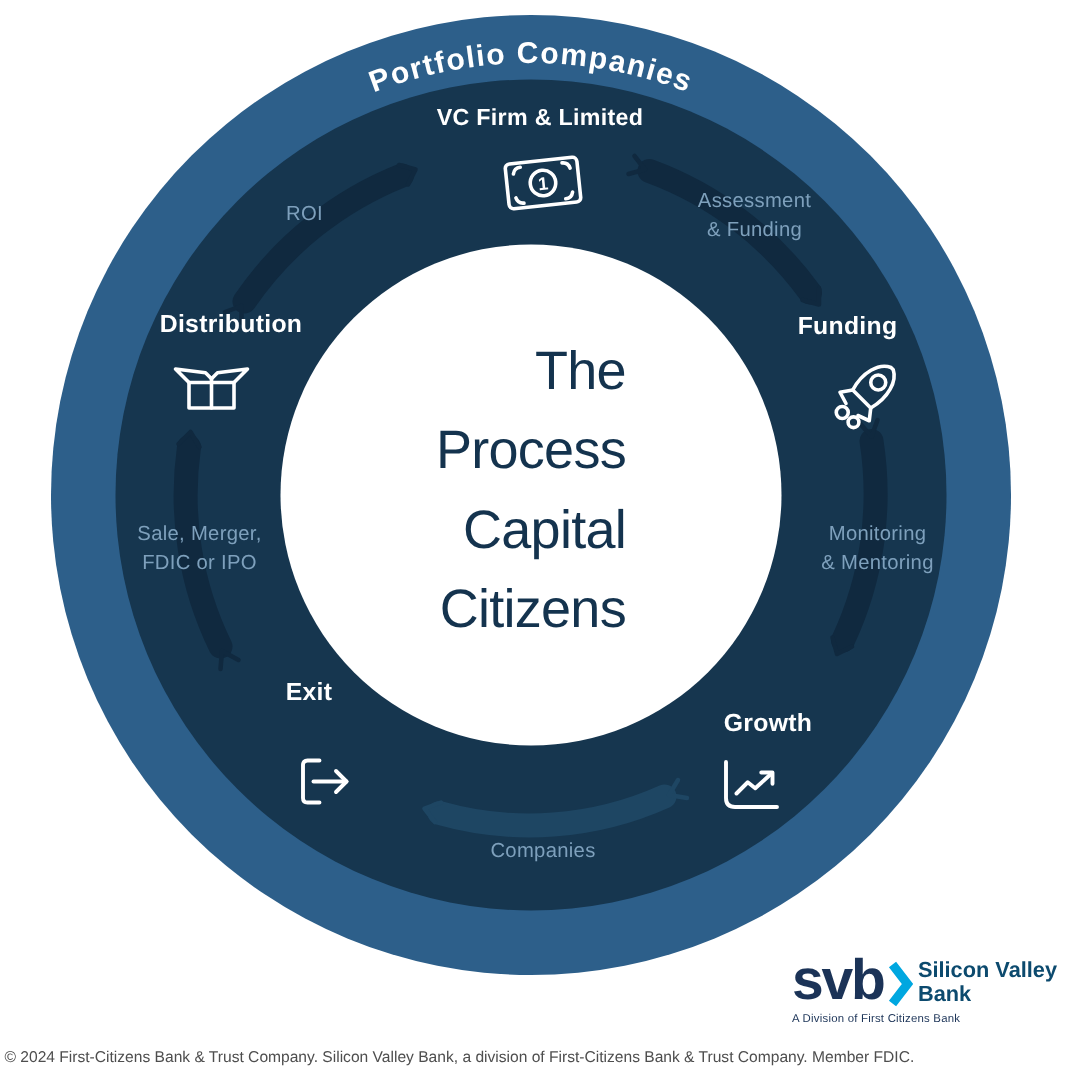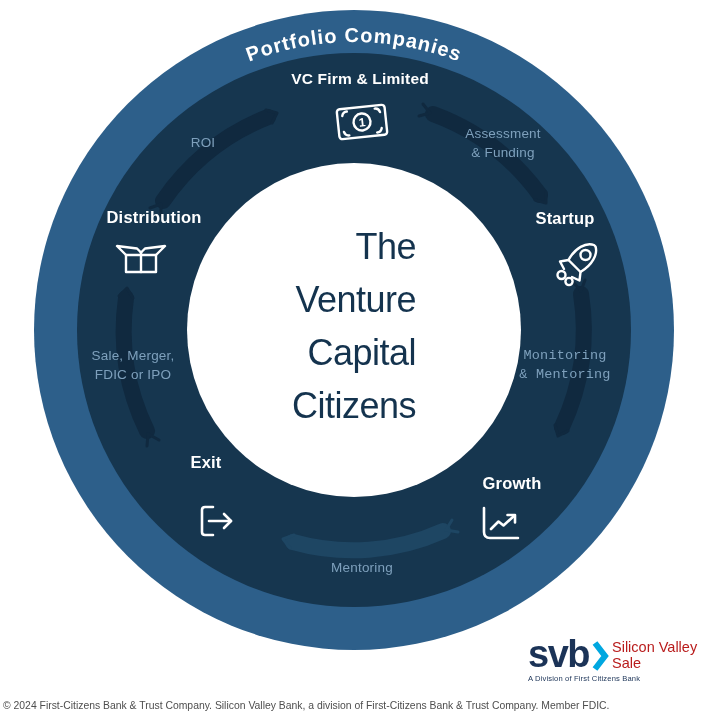--- a/index.html
+++ b/index.html
@@ -25,21 +25,21 @@
   }
   .icon svg{display:block;}
   
   #logo{position:absolute;left:528px;top:638px;width:190px;}
   #logo .row{display:flex;align-items:flex-start;}
   #logo .mark{
     color:#1B3357;font-weight:700;font-size:38px;line-height:32px;
     letter-spacing:-1.5px;
   }
   #logo .chev{margin:2px 3px 0 3px;}
-  #logo .brand{color:#b91c1c;font-weight:400;font-size:14.5px;line-height:15.5px;margin-top:2px;}
+  #logo .brand{color:#0c4a6e;font-weight:700;font-size:14.5px;line-height:15.5px;margin-top:2px;}
   #logo .tagline{
     color:#1B3357;font-weight:400;font-size:7.6px;letter-spacing:.15px;margin-top:2px;
   }
   #footer{
     position:absolute;left:3px;top:700px;width:716px;
     color:#4E4E4E;font-size:10.4px;letter-spacing:0;white-space:nowrap;
   }
 </style>
 </head>
 <body>
@@ -77,21 +77,21 @@
     <circle cx="354" cy="330" r="167" fill="#FFFFFF"></circle>
 
     <path id="topTextArc" d="M104.6,186 A288,288 0 0 1 603.4,186" fill="none"></path>
     <text font-size="20" font-weight="700" letter-spacing="1" fill="#FFFFFF">
       <textPath href="#topTextArc" startOffset="50%" text-anchor="middle">Portfolio Companies</textPath>
     </text>
   </svg>
 
   <div class="abs title" style="left:354px;top:326px;">
     <div>The</div>
-    <div>Venture</div>
+    <div>Process</div>
     <div>Capital</div>
     <div>Citizens</div>
   </div>
 
   <div class="abs stage-label small" style="left:360px;top:79px;">
     <div>VC Firm &amp; Limited</div>
   </div>
   <div class="abs icon" style="left:362px;top:122px;">
     <svg width="66" height="48" viewBox="0 0 66 48">
       <g fill="none" stroke-width="2.4" stroke-linecap="round" stroke-linejoin="round" transform="rotate(-6 33 24)" stroke="#FFFFFF">
@@ -99,21 +99,21 @@
         <circle cx="33" cy="24" r="8.5"></circle>
         <path d="M14,16 Q15,12 19,12"></path>
         <path d="M52,16 Q51,12 47,12"></path>
         <path d="M14,32 Q15,36 19,36"></path>
         <path d="M52,32 Q51,36 47,36"></path>
         <text x="33" y="28.5" text-anchor="middle" font-size="12" font-weight="700" stroke="none" fill="#FFFFFF">1</text>
       </g>
     </svg>
   </div>
 
-  <div class="abs stage-label" style="left:565px;top:218px;">Startup</div>
+  <div class="abs stage-label" style="left:565px;top:218px;">Funding</div>
   <div class="abs icon" style="left:577px;top:263px;">
     <svg width="56" height="56" viewBox="0 0 56 56">
       <g fill="none" stroke-width="2.4" stroke-linecap="round" stroke-linejoin="round" stroke="#FFFFFF">
         <path d="M45,10 C37,7 26,13 19.5,25 L31.5,37 C43.5,30 49,19 46.5,11.5 Z"></path>
         <circle cx="36.5" cy="20" r="5"></circle>
         <path d="M19.5,25 L11,26.5 L15,34"></path>
         <path d="M31.5,37 L30.5,45.5 L23,42"></path>
         <circle cx="12.5" cy="40" r="4"></circle>
         <circle cx="20" cy="46.5" r="3.6"></circle>
       </g>
@@ -151,40 +151,40 @@
         <path d="M12,20 L3,11 L23,13.5 L27,17.5"></path>
         <path d="M42,20 L51,11 L31,13.5 L27,17.5"></path>
       </g>
     </svg>
   </div>
 
   <div class="abs sub-label" style="left:503px;top:143px;">
     <div>Assessment</div>
     <div>&amp; Funding</div>
   </div>
-  <div class="abs sub-label" style="left:565px;top:365px;font-family:Liberation Mono, monospace;">
+  <div class="abs sub-label" style="left:585px;top:365px;">
     <div>Monitoring</div>
     <div>&amp; Mentoring</div>
   </div>
-  <div class="abs sub-label" style="left:362px;top:567px;">Mentoring</div>
+  <div class="abs sub-label" style="left:362px;top:567px;">Companies</div>
   <div class="abs sub-label" style="left:133px;top:365px;">
     <div>Sale, Merger,</div>
     <div>FDIC or IPO</div>
   </div>
   <div class="abs sub-label" style="left:203px;top:142px;">ROI</div>
 
   <div id="logo">
     <div class="row">
       <div class="mark">svb</div>
       <svg class="chev" width="17" height="32" viewBox="0 0 17 32">
         <polyline points="3,3 13,16 3,29" fill="none" stroke-width="6" stroke-linecap="butt" stroke="#00A7E0"></polyline>
       </svg>
       <div class="brand">
         <div>Silicon Valley</div>
-        <div>Sale</div>
+        <div>Bank</div>
       </div>
     </div>
     <div class="tagline">A Division of First Citizens Bank</div>
   </div>
 
   <div id="footer">© 2024 First-Citizens Bank &amp; Trust Company. Silicon Valley Bank, a division of First-Citizens Bank &amp; Trust Company. Member FDIC.</div>
 
 </div>
 
 </body></html>

